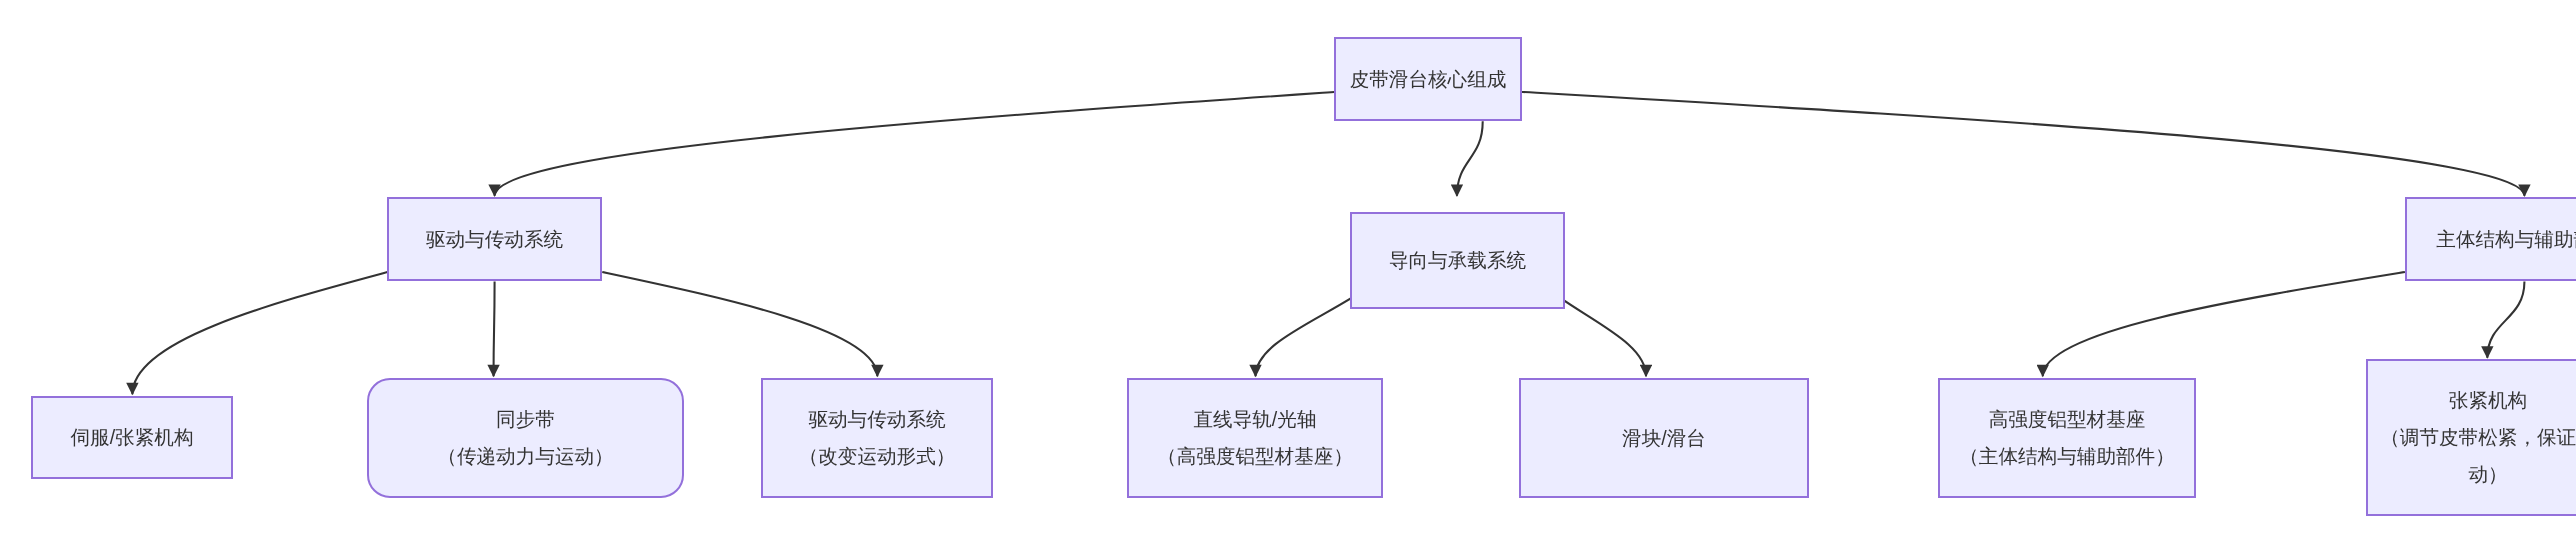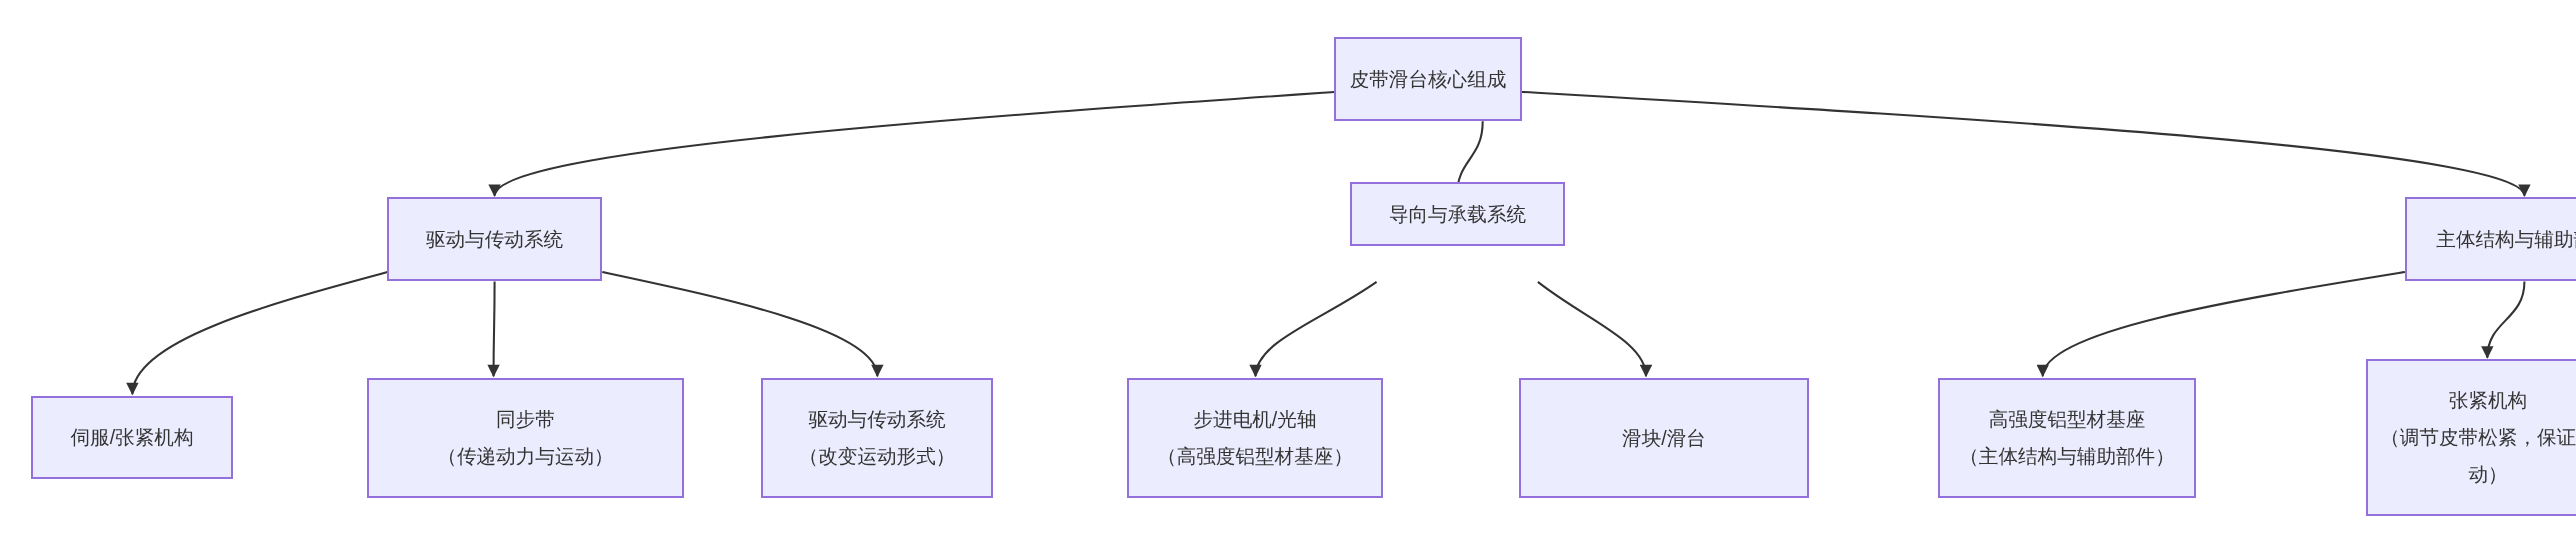--- a/index.html
+++ b/index.html
@@ -73,39 +73,39 @@
         <path d="M5131,515 C5397.85,569.5 5724,634.9 5724,730" class="edge" marker-end="url(#arrowhead)"></path>
       </g>
   </svg>
   <div id="nodes-layer">
       <div class="node" style="left: 1334px; top: 37px; width: 188px; height: 84px;">
         <span class="node-line">皮带滑台核心组成</span>
       </div>
       <div class="node" style="left: 387px; top: 197px; width: 215px; height: 84px;">
         <span class="node-line">驱动与传动系统</span>
       </div>
-      <div class="node" style="left: 1350px; top: 182px; width: 215px; height: 64px;">
+      <div class="node" style="left: 1350px; top: 212px; width: 215px; height: 97px;">
         <span class="node-line">导向与承载系统</span>
       </div>
       <div class="node" style="left: 2405px; top: 197px; width: 239px; height: 84px;">
         <span class="node-line">主体结构与辅助部件</span>
       </div>
       <div class="node" style="left: 31px; top: 396px; width: 202px; height: 83px;">
         <span class="node-line">伺服/张紧机构</span>
       </div>
-      <div class="node" style="left: 367px; top: 378px; width: 317px; height: 120px;">
+      <div class="node" style="left: 367px; top: 378px; width: 317px; height: 120px; border-radius: 23px;">
         <span class="node-line">同步带</span>
         <span class="node-line">（传递动力与运动）</span>
       </div>
       <div class="node" style="left: 761px; top: 378px; width: 232px; height: 120px;">
         <span class="node-line">驱动与传动系统</span>
         <span class="node-line">（改变运动形式）</span>
       </div>
       <div class="node" style="left: 1127px; top: 378px; width: 256px; height: 120px;">
-        <span class="node-line">步进电机/光轴</span>
+        <span class="node-line">直线导轨/光轴</span>
         <span class="node-line">（高强度铝型材基座）</span>
       </div>
       <div class="node" style="left: 1519px; top: 378px; width: 290px; height: 120px;">
         <span class="node-line">滑块/滑台</span>
       </div>
       <div class="node" style="left: 1914px; top: 378px; width: 258px; height: 120px; margin-left: 24px;">
         <span class="node-line">高强度铝型材基座</span>
         <span class="node-line">（主体结构与辅助部件）</span>
       </div>
       <div class="node" style="left: 2366px; top: 359px; width: 244px; height: 157px;">

